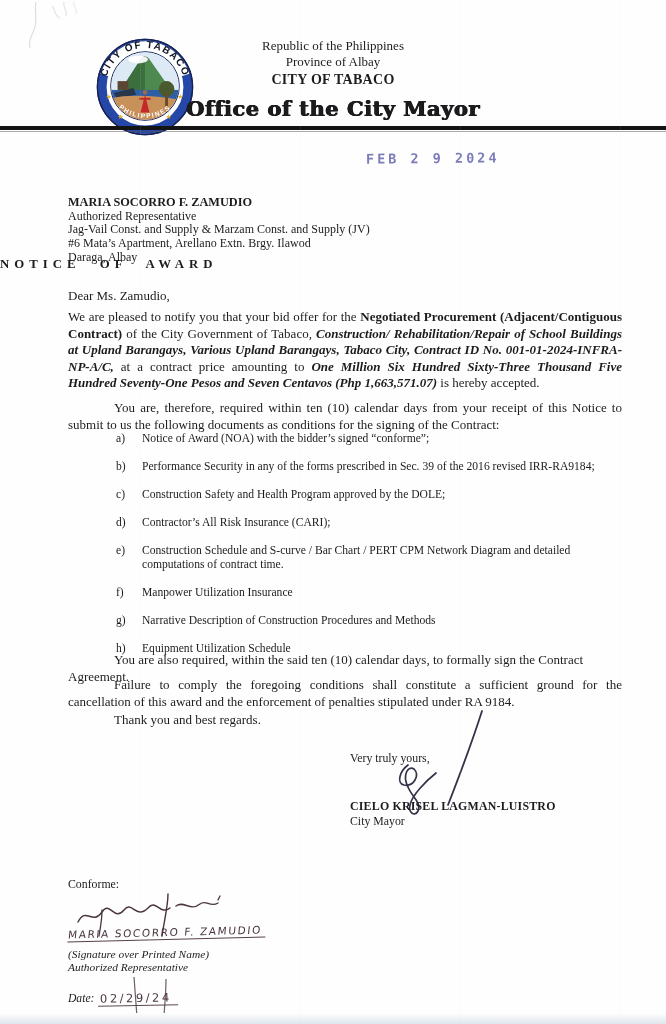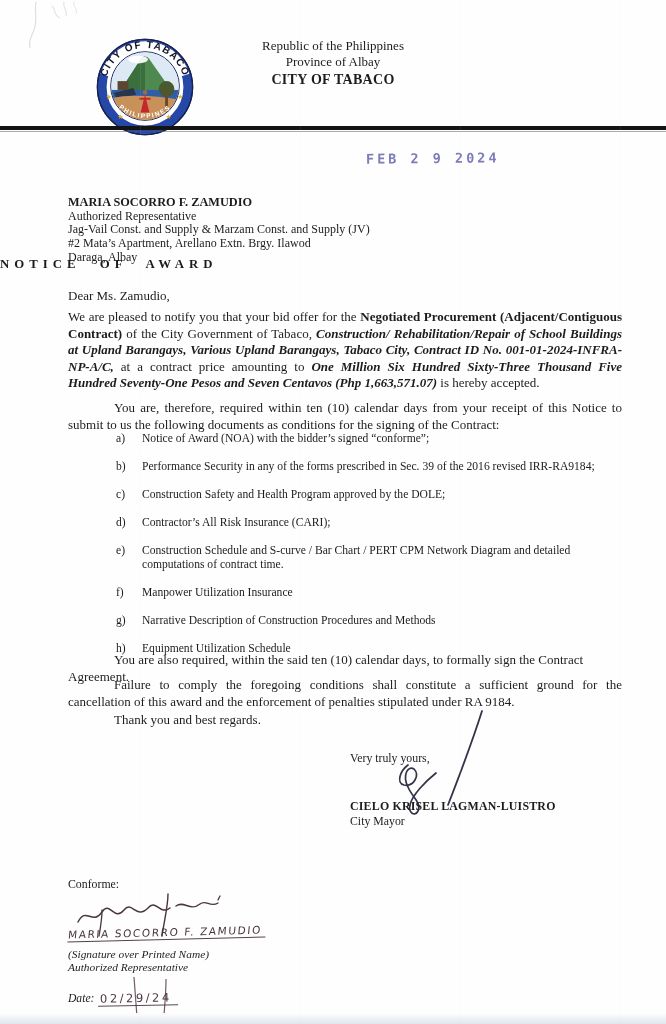--- a/index.html
+++ b/index.html
@@ -164,30 +164,31 @@
     <text x="83" y="62" class="star">★</text>
     <text x="22" y="83" class="star">★</text>
     <text x="71" y="83" class="star">★</text>
   </svg>
 
   <div class="header-text">
     <div class="hdr-l1">Republic of the Philippines</div>
     <div class="hdr-l2">Province of Albay</div>
     <div class="hdr-l3">CITY OF TABACO</div>
   </div>
+  <div class="office-title">Office of the City Mayor</div>
   <div class="header-rule"></div>
   <div class="header-rule2"></div>
 
   <div class="date-stamp">FEB 2 9  2024</div>
 
   <div class="recipient">
     <div class="name">MARIA SOCORRO F. ZAMUDIO</div>
     <div>Authorized Representative</div>
     <div>Jag-Vail Const. and Supply &amp; Marzam Const. and Supply (JV)</div>
-    <div>#2 Mata’s Apartment, Arellano Extn. Brgy. Ilawod</div>
+    <div>#6 Mata’s Apartment, Arellano Extn. Brgy. Ilawod</div>
     <div>Daraga, Albay</div>
   </div>
 
   <div class="subject">NOTICE OF AWARD</div>
 
   <div class="salutation para">Dear Ms. Zamudio,</div>
 
   <p class="para p1"><span class="seg-n">We are pleased to notify you that your bid offer for the </span><span class="seg-b">Negotiated Procurement (Adjacent/Contiguous Contract)</span><span class="seg-n"> of the City Government of Tabaco, </span><span class="seg-bi">Construction/ Rehabilitation/Repair of School Buildings at Upland Barangays, Various Upland Barangays, Tabaco City, Contract ID No. 001-01-2024-INFRA-NP-A/C,</span><span class="seg-n"> at a contract price amounting to </span><span class="seg-bi">One Million Six Hundred Sixty-Three Thousand Five Hundred Seventy-One Pesos and Seven Centavos (Php 1,663,571.07)</span><span class="seg-n"> is hereby accepted.</span></p>
   <p class="para p2">You are, therefore, required within ten (10) calendar days from your receipt of this Notice to submit to us the following documents as conditions for the signing of the Contract:</p>
 

